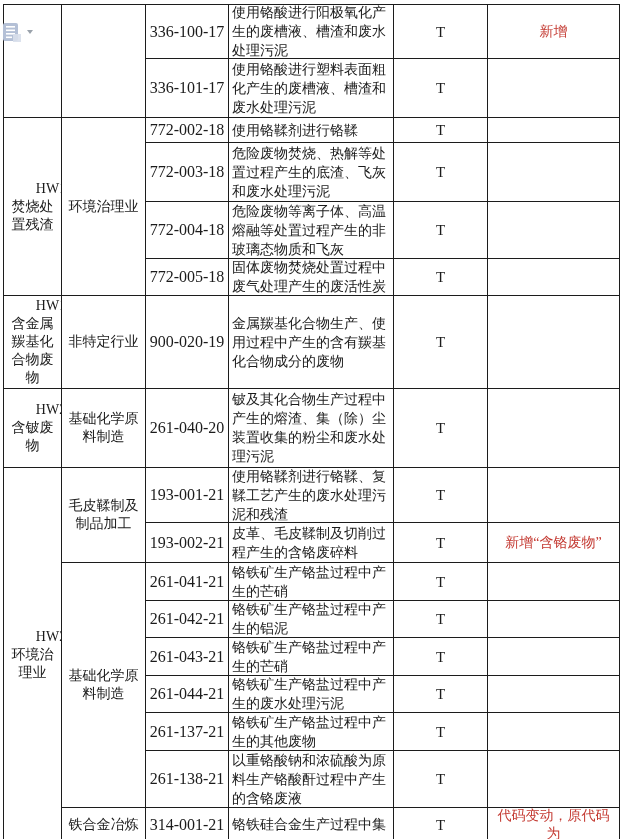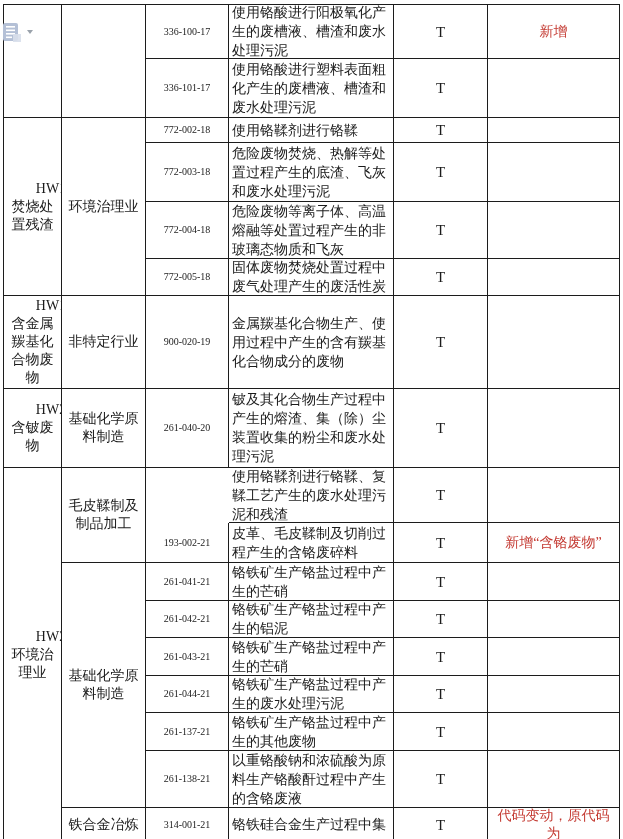--- a/index.html
+++ b/index.html
@@ -22,21 +22,21 @@
     display:flex;align-items:center;justify-content:center;
     font-size:14px;line-height:18px;color:#1b1b1b;
     text-align:center;overflow:hidden;
     padding:0 3px;
   }
   .cat{flex-direction:column;line-height:18px;}
   .cat .cat-code{display:block;margin-left:44px;}
   .cat .cat-name{display:block;word-break:break-all;}
   .ind{word-break:break-all;}
   .desc{justify-content:flex-start;text-align:left;word-break:break-all;line-height:19px;}
-  .code{font-size:10px;letter-spacing:0;}
+  .code{font-size:16px;letter-spacing:0;}
   .hazard{font-size:15px;}
   .note{color:#c43a32;}
   .paste-icon{
     position:absolute;left:2px;top:22px;width:36px;height:22px;
     cursor:pointer;
   }
 </style>
 </head>
 <body>
 
@@ -104,20 +104,21 @@
   <div class="cell hazard" style="grid-area:8/5/9/6">T</div>
   <div class="cell note" style="grid-area:8/6/9/7"></div>
 
   <div class="cell cat" style="grid-area:9/1/18/2">
     <span class="cat-code">HW21</span>
     <span class="cat-name">环境治理业</span>
   </div>
 
   <div class="cell ind" style="grid-area:9/2/11/3">毛皮鞣制及制品加工</div>
 
+  <div class="cell code" style="grid-area:9/3/10/4">193-001-21</div>
   <div class="cell desc" style="grid-area:9/4/10/5">使用铬鞣剂进行铬鞣、复鞣工艺产生的废水处理污泥和残渣</div>
   <div class="cell hazard" style="grid-area:9/5/10/6">T</div>
   <div class="cell note" style="grid-area:9/6/10/7"></div>
 
   <div class="cell code" style="grid-area:10/3/11/4">193-002-21</div>
   <div class="cell desc" style="grid-area:10/4/11/5">皮革、毛皮鞣制及切削过程产生的含铬废碎料</div>
   <div class="cell hazard" style="grid-area:10/5/11/6">T</div>
   <div class="cell note" style="grid-area:10/6/11/7">新增“含铬废物”</div>
 
   <div class="cell ind" style="grid-area:11/2/17/3">基础化学原料制造</div>

